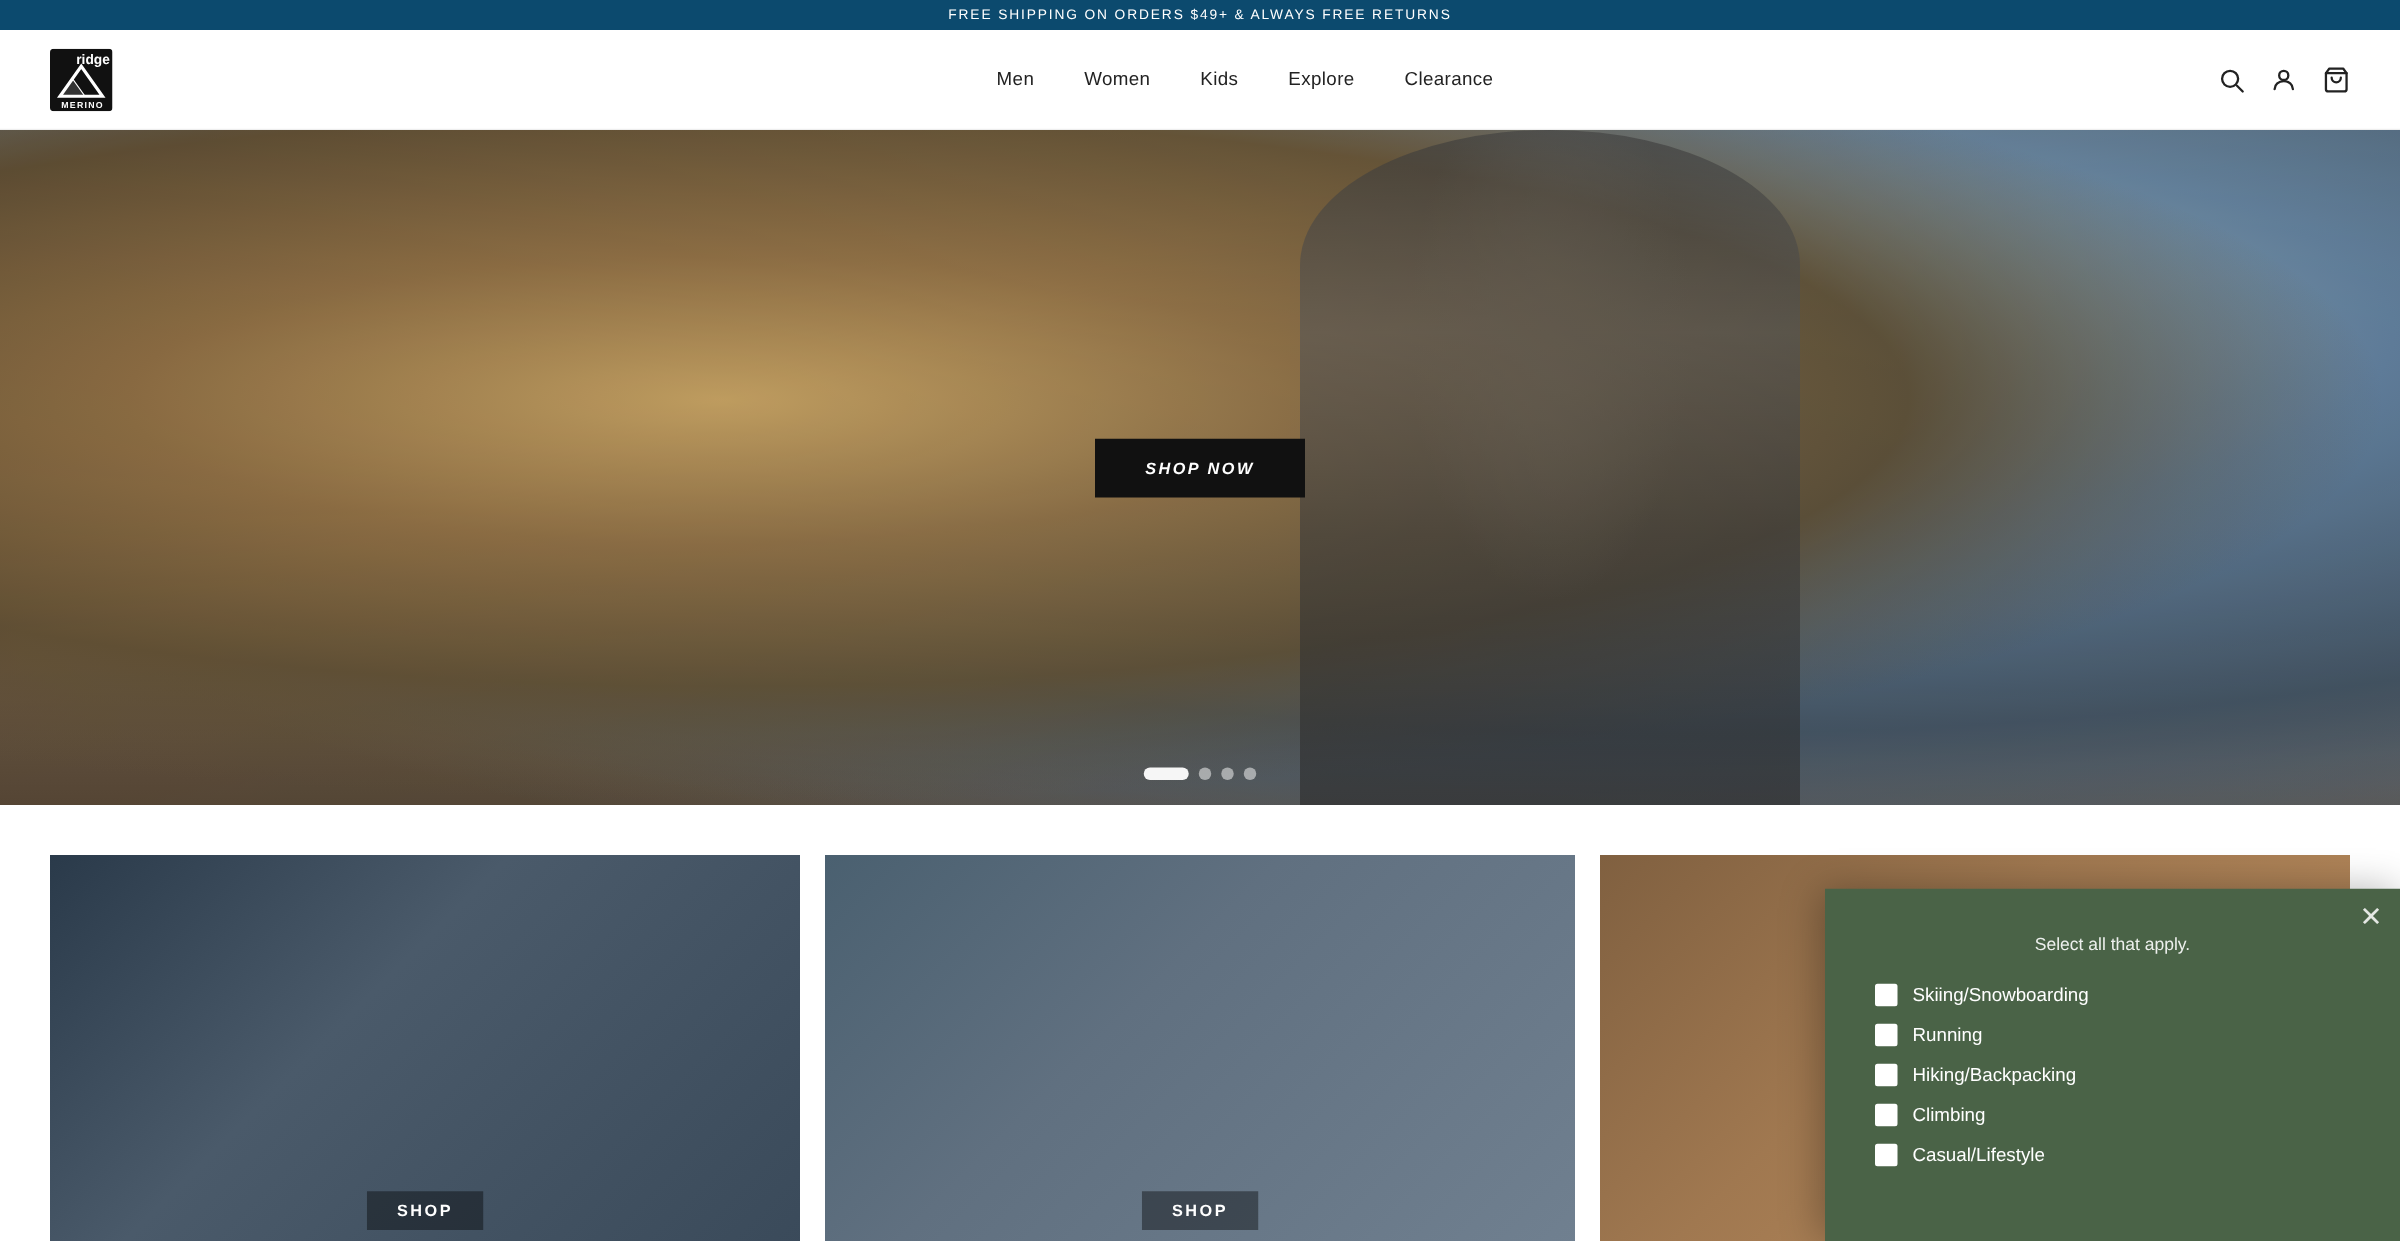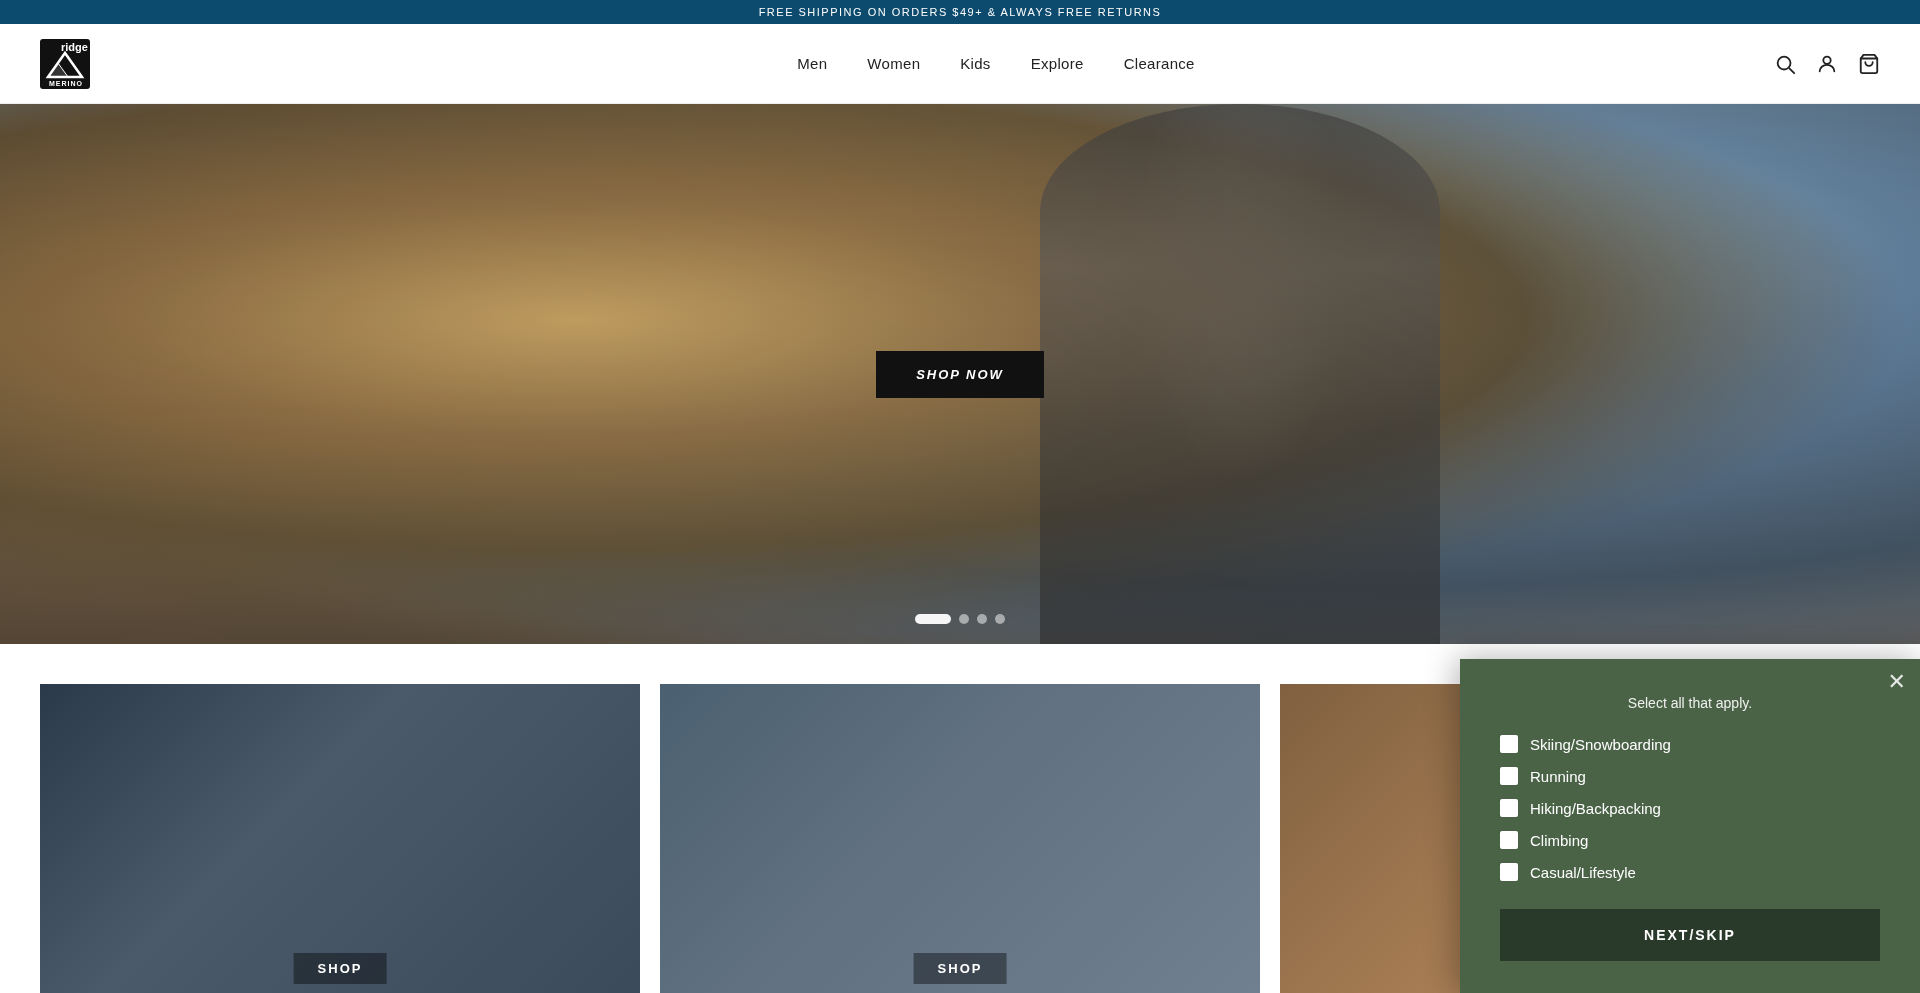--- a/index.html
+++ b/index.html
@@ -391,15 +391,14 @@
       </label>
       <label class="checkbox-row">
         <div class="checkbox-box"></div>
         <span class="checkbox-label">Climbing</span>
       </label>
       <label class="checkbox-row">
         <div class="checkbox-box"></div>
         <span class="checkbox-label">Casual/Lifestyle</span>
       </label>
     </div>
-    <button class="modal-btn">NEXT/SKIP</button>
   </div>
 </div>
 
 </body></html>

